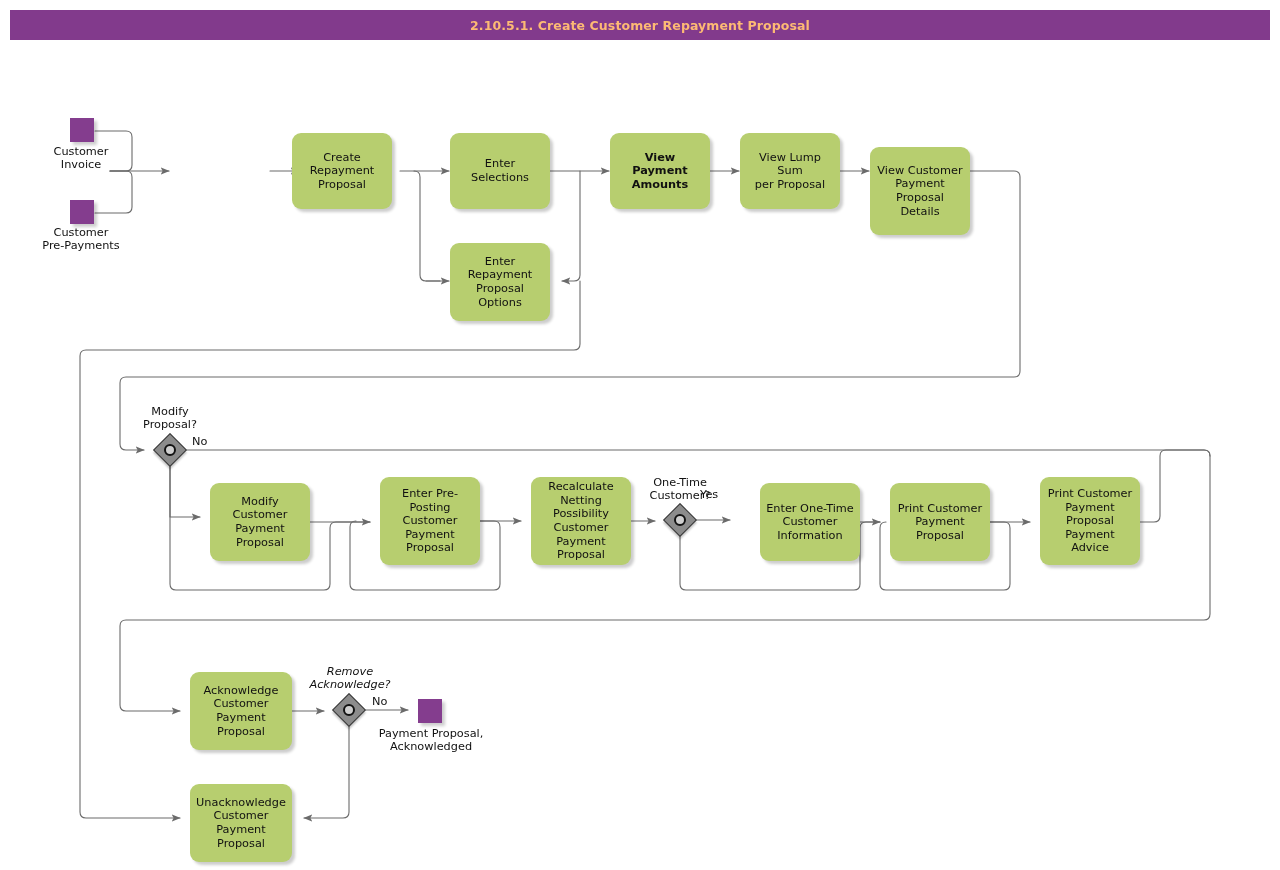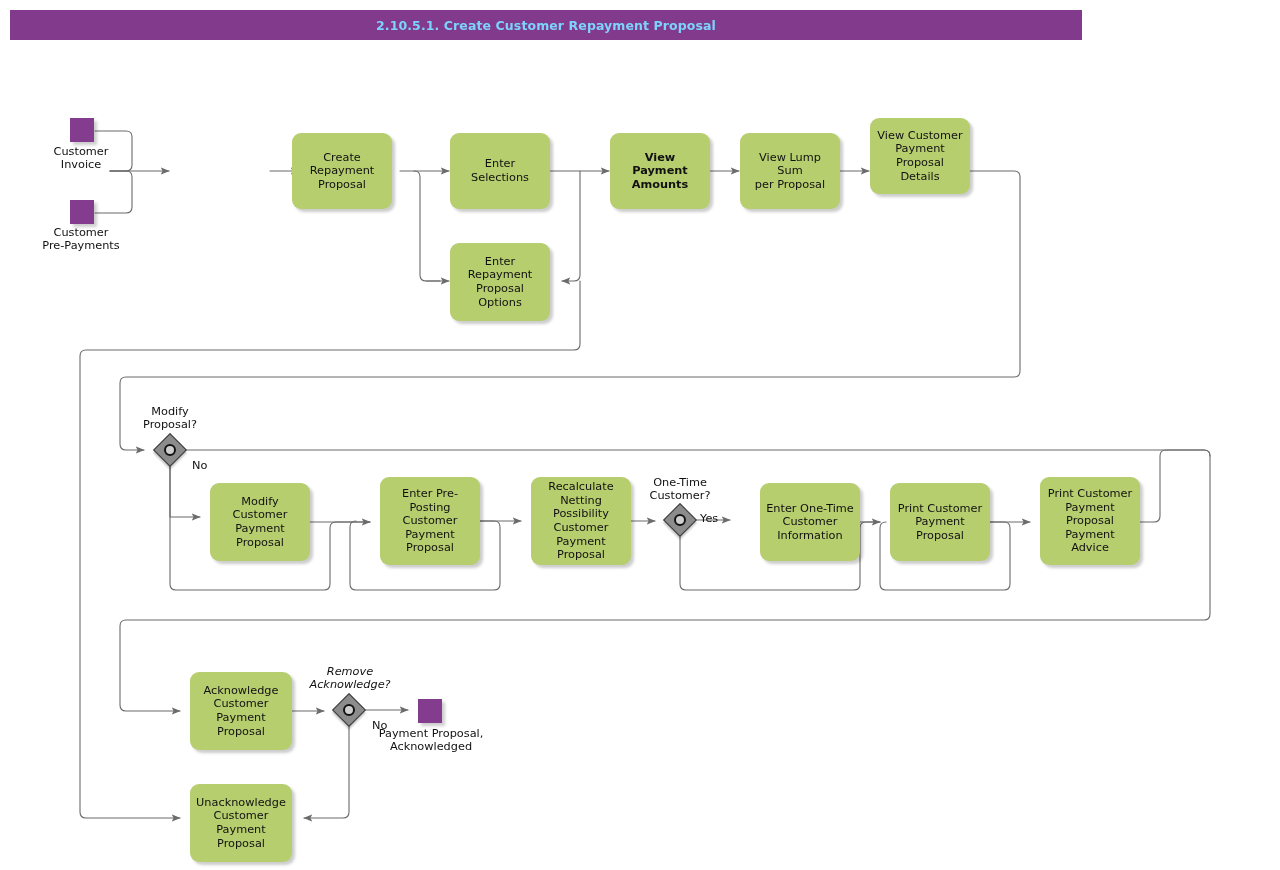--- a/index.html
+++ b/index.html
@@ -12,23 +12,23 @@
   #page {
     position: relative;
     width: 1280px;
     height: 870px;
     background: #ffffff;
     overflow: hidden;
   }
   #title-bar {
     position: absolute;
     left: 10px; top: 10px;
-    width: 1072px; height: 30px;
+    width: 1260px; height: 30px;
     background: #823a8c;
-    color: #7dd3fc;
+    color: #fdba74;
     font-size: 12.5px;
     font-weight: bold;
     display: flex;
     align-items: center;
     justify-content: center;
     letter-spacing: 0.1px;
   }
   #canvas {
     position: absolute;
     left: 0; top: 0;
@@ -79,21 +79,20 @@
     text-align: center;
     font-size: 11.3px;
     line-height: 13.4px;
     color: #111111;
     white-space: pre-line;
   }
   .edge-label {
     position: absolute;
     font-size: 11.3px;
     color: #111111;
-    margin-top: 24px;
   }
 </style>
 </head>
 <body>
 
 <div id="page">
 
   <div id="title-bar">
     <span>2.10.5.1. Create Customer Repayment Proposal</span>
   </div>
@@ -200,21 +199,21 @@
 Proposal
 Options</div>
 
   <div class="node task" style="left: 610px; top: 133px; width: 100px; height: 76px; white-space: pre-line; font-weight: bold;">View
 Payment
 Amounts</div>
 
   <div class="node task" style="left: 740px; top: 133px; width: 100px; height: 76px; white-space: pre-line;">View Lump Sum
 per Proposal</div>
 
-  <div class="node task" style="left: 870px; top: 118px; width: 100px; height: 76px; white-space: pre-line; text-align: center;">View Customer
+  <div class="node task" style="left: 870px; top: 147px; width: 100px; height: 88px; white-space: pre-line; text-align: center;">View Customer
 Payment
 Proposal Details</div>
 
   <div class="node task" style="left: 210px; top: 483px; width: 100px; height: 78px; white-space: pre-line;">Modify
 Customer
 Payment
 Proposal</div>
 
   <div class="node task" style="left: 380px; top: 477px; width: 100px; height: 88px; white-space: pre-line;">Enter Pre-
 Posting

